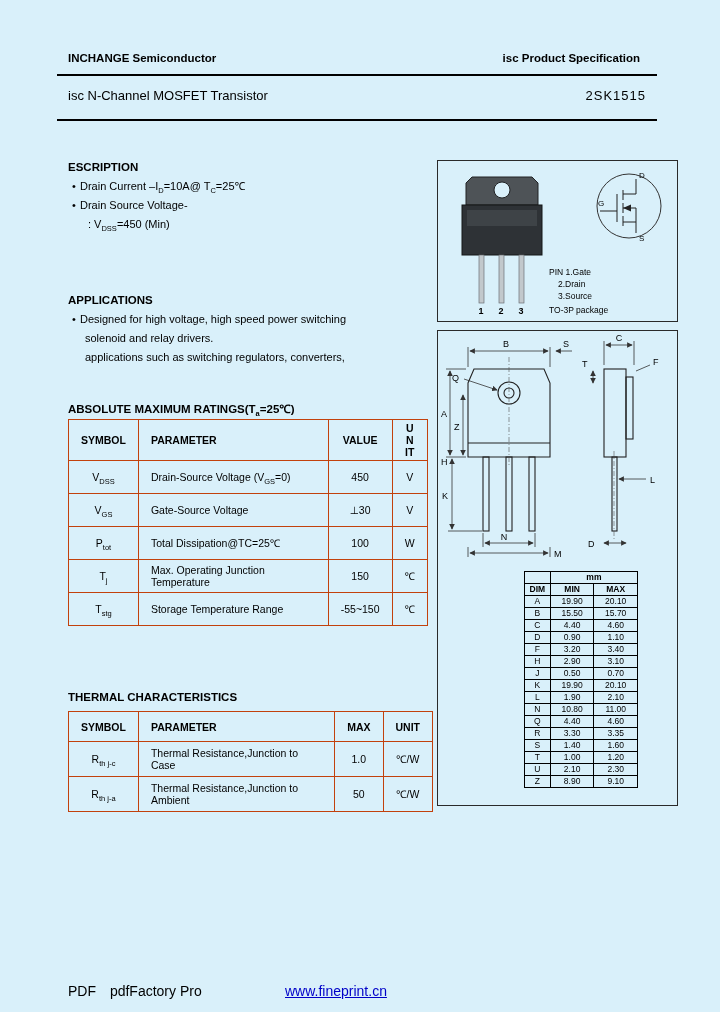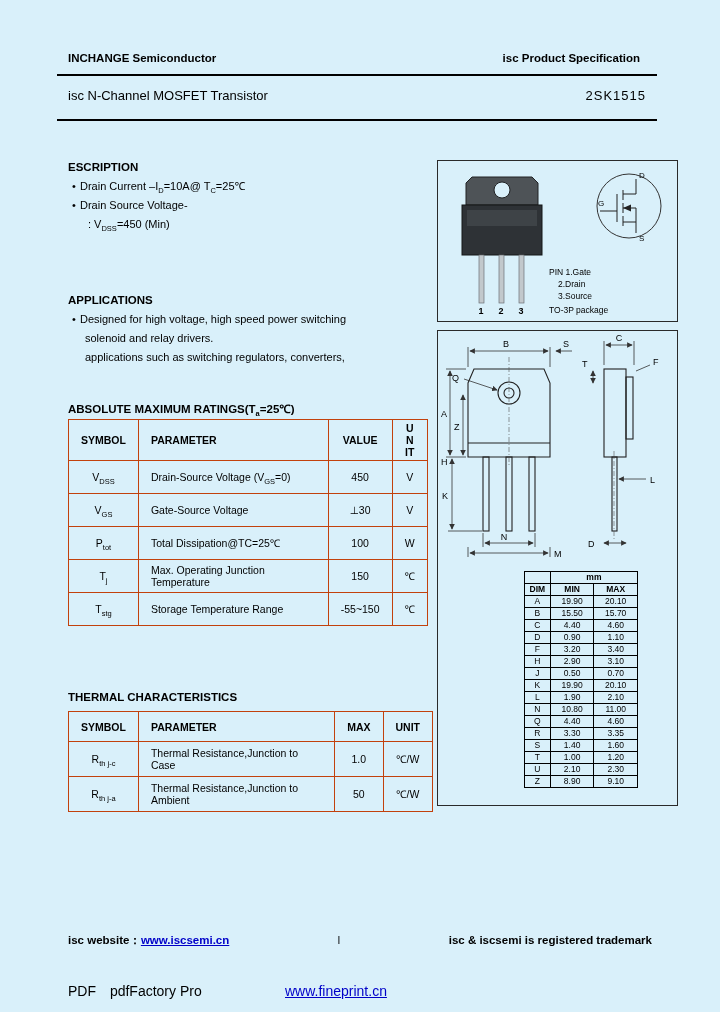--- a/index.html
+++ b/index.html
@@ -374,27 +374,20 @@
           </tr>
       <tr>
             <td>Z</td>
             <td>8.90</td>
             <td>9.10</td>
           </tr>
     </tbody>
       </table>
   </div>
 
-  <div class="abs footer">
-    <span>
-      <span class="b">isc website：</span><a href="#" class="link b">www.iscsemi.cn</a>
-    </span>
-    <span class="f-page">I</span>
-    <span class="b">isc &amp; iscsemi is registered trademark</span>
-  </div>
 
   <div class="abs pdfbar">
     <span>PDF</span>
     <span class="pdf2">pdfFactory Pro</span>
     <a href="#" class="link pdf-link">www.fineprint.cn</a>
   </div>
 
 </div>
 
 </body></html>

